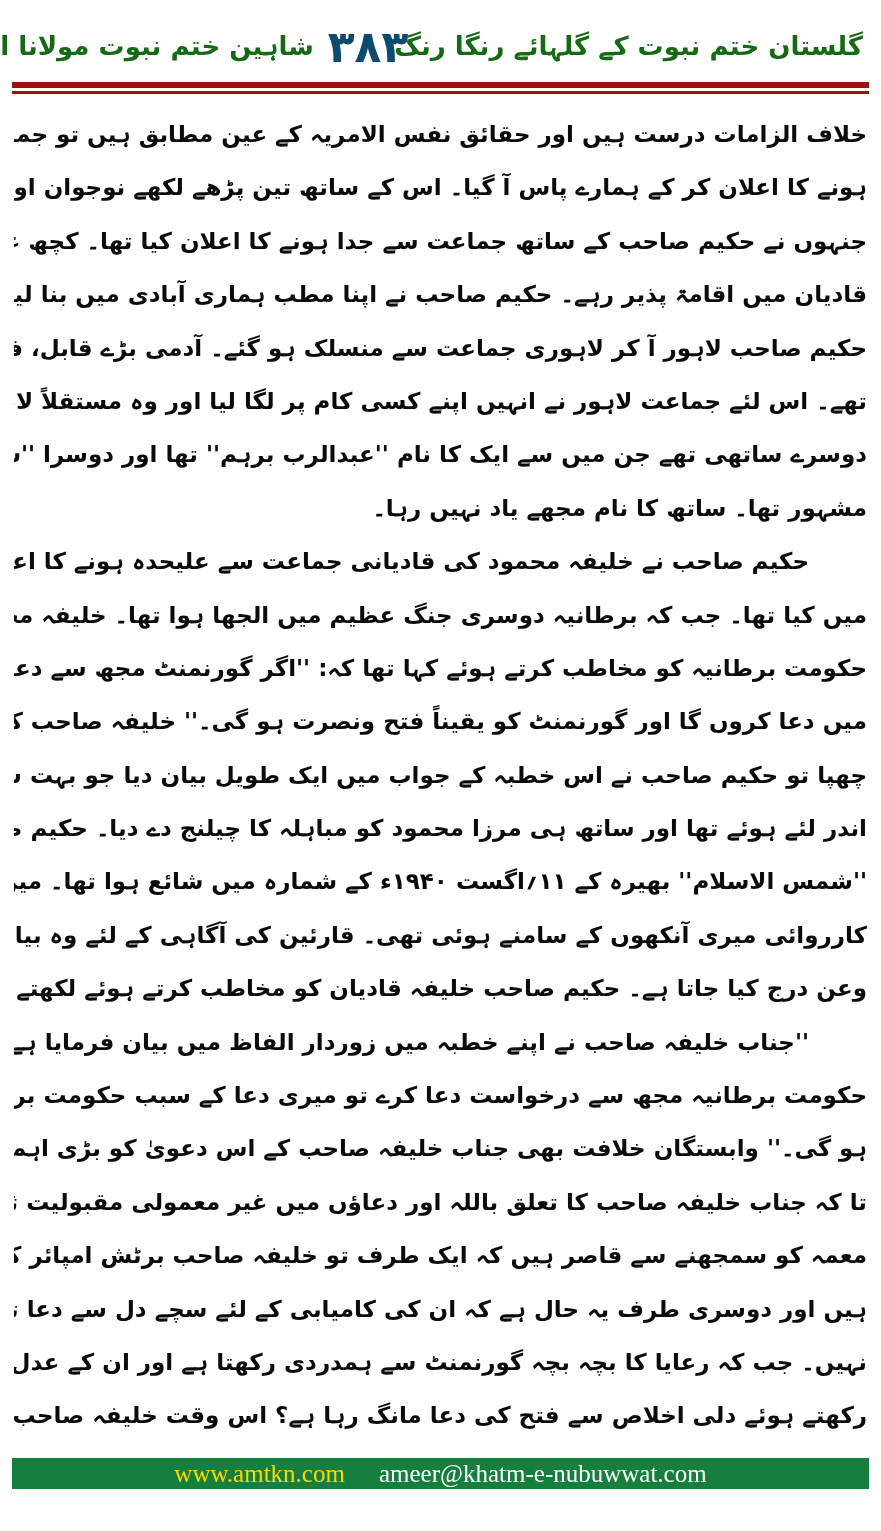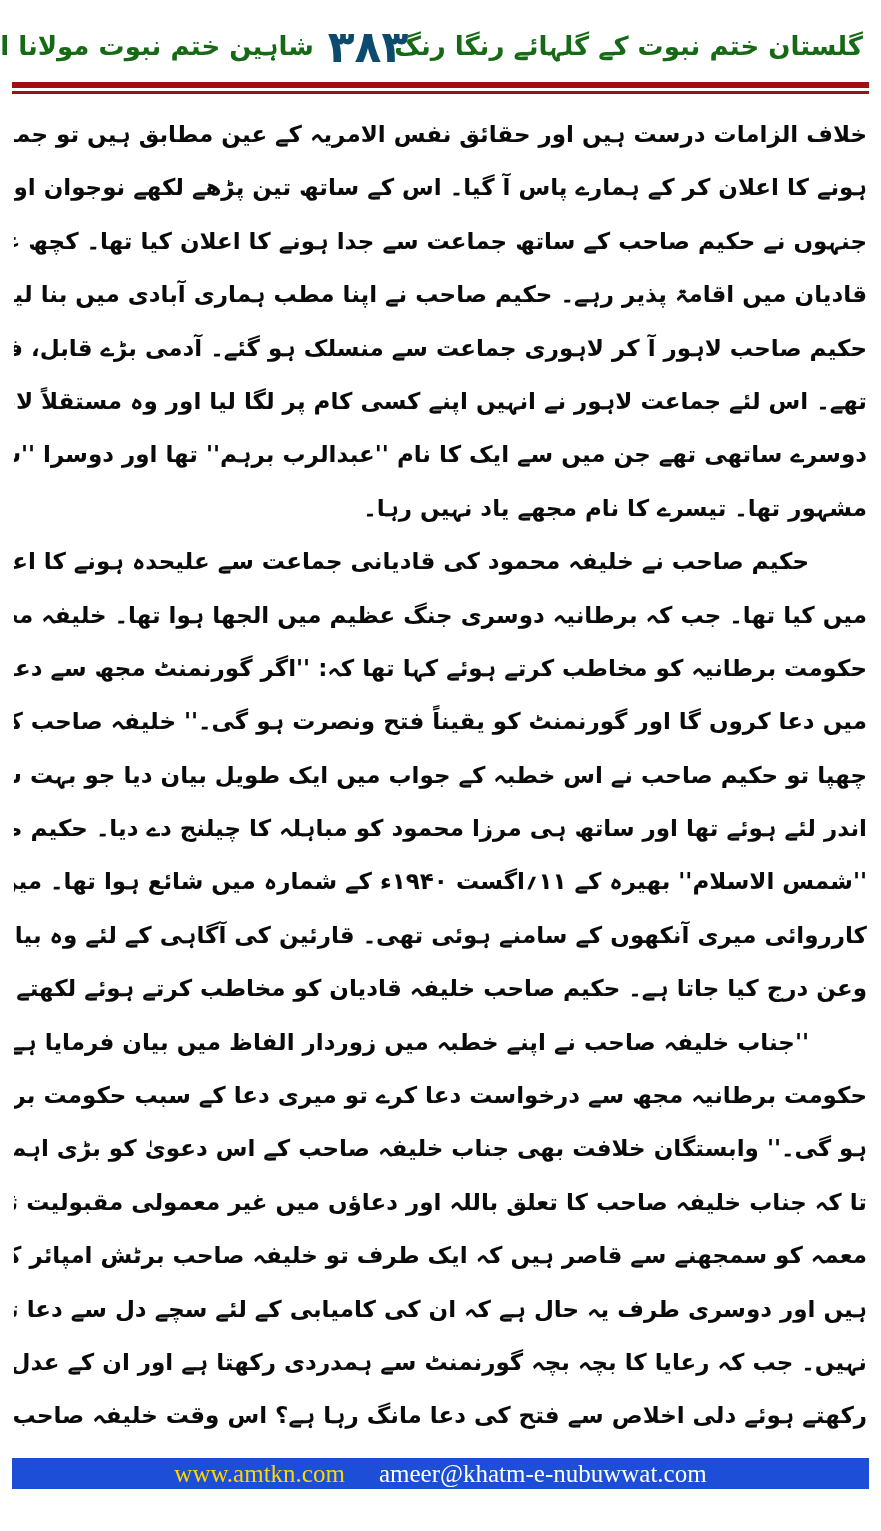--- a/index.html
+++ b/index.html
@@ -41,21 +41,21 @@
   .line{
     height:53.4px;line-height:53.4px;
     text-align:justify;text-align-last:justify;
     white-space:nowrap;overflow:hidden;
   }
   .line.indent{text-indent:58px;}
   .line.para-end{text-align-last:right;}
   
   .footerbar{
     position:absolute;left:12px;right:12px;bottom:42px;
-    height:31px;background:#1d4ed8;
+    height:31px;background:#15803d;
     display:flex;justify-content:center;align-items:center;gap:34px;
     font-family:"Liberation Serif","DejaVu Serif",serif;
     font-size:25px;white-space:nowrap;
   }
   .footerbar .yellow{color:#ffd700;}
   .footerbar .white{color:#ffffff;text-align:center;}
 </style>
 </head>
 <body>
 
@@ -74,21 +74,21 @@
   </div>
 
   <main class="body">
     <div class="line">خلاف الزامات درست ہیں اور حقائق نفس الامریہ کے عین مطابق ہیں تو جماعت سے علیحدہ</div>
     <div class="line">ہونے کا اعلان کر کے ہمارے پاس آ گیا۔ اس کے ساتھ تین پڑھے لکھے نوجوان اور بھی تھے</div>
     <div class="line">جنہوں نے حکیم صاحب کے ساتھ جماعت سے جدا ہونے کا اعلان کیا تھا۔ کچھ عرصہ تو وہ لوگ</div>
     <div class="line">قادیان میں اقامۃ پذیر رہے۔ حکیم صاحب نے اپنا مطب ہماری آبادی میں بنا لیا تھا۔ بعد میں</div>
     <div class="line">حکیم صاحب لاہور آ کر لاہوری جماعت سے منسلک ہو گئے۔ آدمی بڑے قابل، فہیم اور اعتمادی</div>
     <div class="line">تھے۔ اس لئے جماعت لاہور نے انہیں اپنے کسی کام پر لگا لیا اور وہ مستقلاً لاہور آ گئے۔ ان کے تین</div>
     <div class="line">دوسرے ساتھی تھے جن میں سے ایک کا نام ''عبدالرب برہم'' تھا اور دوسرا ''شبنم'' کے نام سے</div>
-    <div class="line para-end">مشہور تھا۔ تیسرے کا نام مجھے یاد نہیں رہا۔</div>
+    <div class="line para-end">مشہور تھا۔ ساتھ کا نام مجھے یاد نہیں رہا۔</div>
     <div class="line indent">حکیم صاحب نے خلیفہ محمود کی قادیانی جماعت سے علیحدہ ہونے کا اعلان ۴۰-۱۹۳۹ء</div>
     <div class="line">میں کیا تھا۔ جب کہ برطانیہ دوسری جنگ عظیم میں الجھا ہوا تھا۔ خلیفہ محمود نے اپنے ایک خطبہ میں</div>
     <div class="line">حکومت برطانیہ کو مخاطب کرتے ہوئے کہا تھا کہ: ''اگر گورنمنٹ مجھ سے دعا کی درخواست کرے تو</div>
     <div class="line">میں دعا کروں گا اور گورنمنٹ کو یقیناً فتح ونصرت ہو گی۔'' خلیفہ صاحب کا یہ خطبہ اخبار ''الفضل'' میں</div>
     <div class="line">چھپا تو حکیم صاحب نے اس خطبہ کے جواب میں ایک طویل بیان دیا جو بہت سے حقائق کو اپنے</div>
     <div class="line">اندر لئے ہوئے تھا اور ساتھ ہی مرزا محمود کو مباہلہ کا چیلنج دے دیا۔ حکیم صاحب کا یہ بیان رسالہ</div>
     <div class="line">''شمس الاسلام'' بھیرہ کے ۱۱؍اگست ۱۹۴۰ء کے شمارہ میں شائع ہوا تھا۔ میں قادیان میں تھا اور سب</div>
     <div class="line">کارروائی میری آنکھوں کے سامنے ہوئی تھی۔ قارئین کی آگاہی کے لئے وہ بیان ذیل میں من</div>
     <div class="line para-end">وعن درج کیا جاتا ہے۔ حکیم صاحب خلیفہ قادیان کو مخاطب کرتے ہوئے لکھتے ہیں:</div>
     <div class="line indent">''جناب خلیفہ صاحب نے اپنے خطبہ میں زوردار الفاظ میں بیان فرمایا ہے کہ: ''اگر</div>

